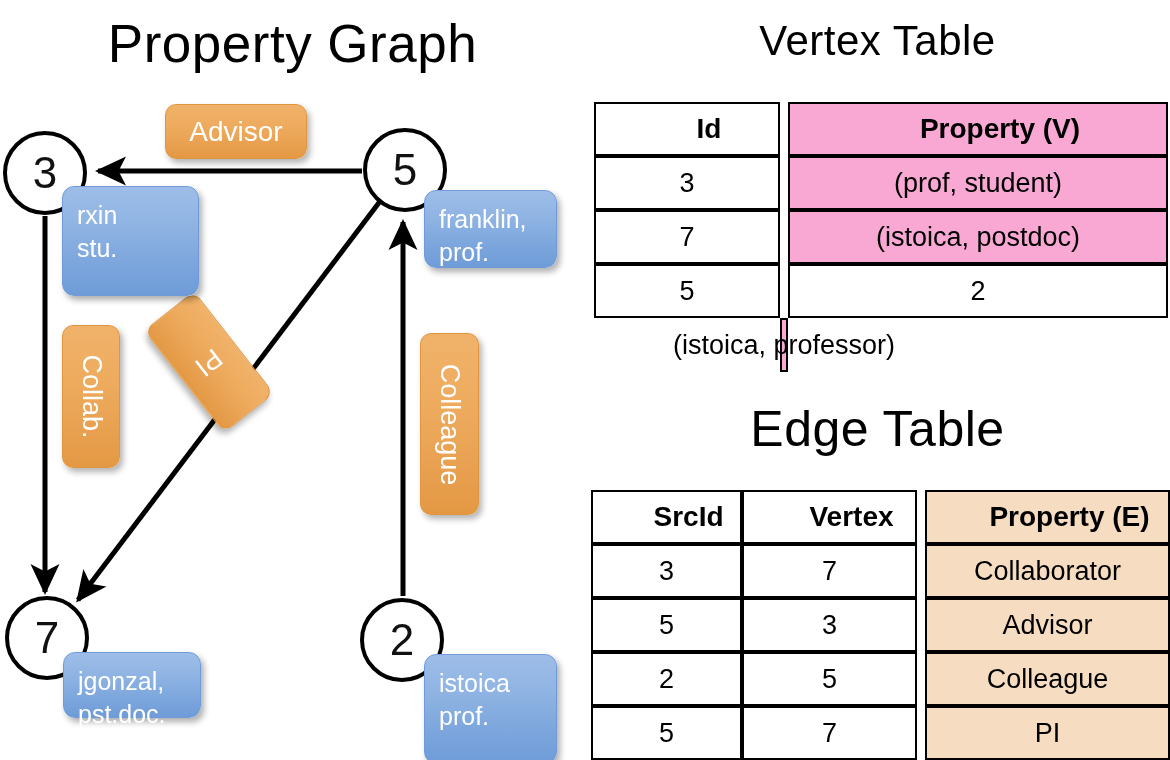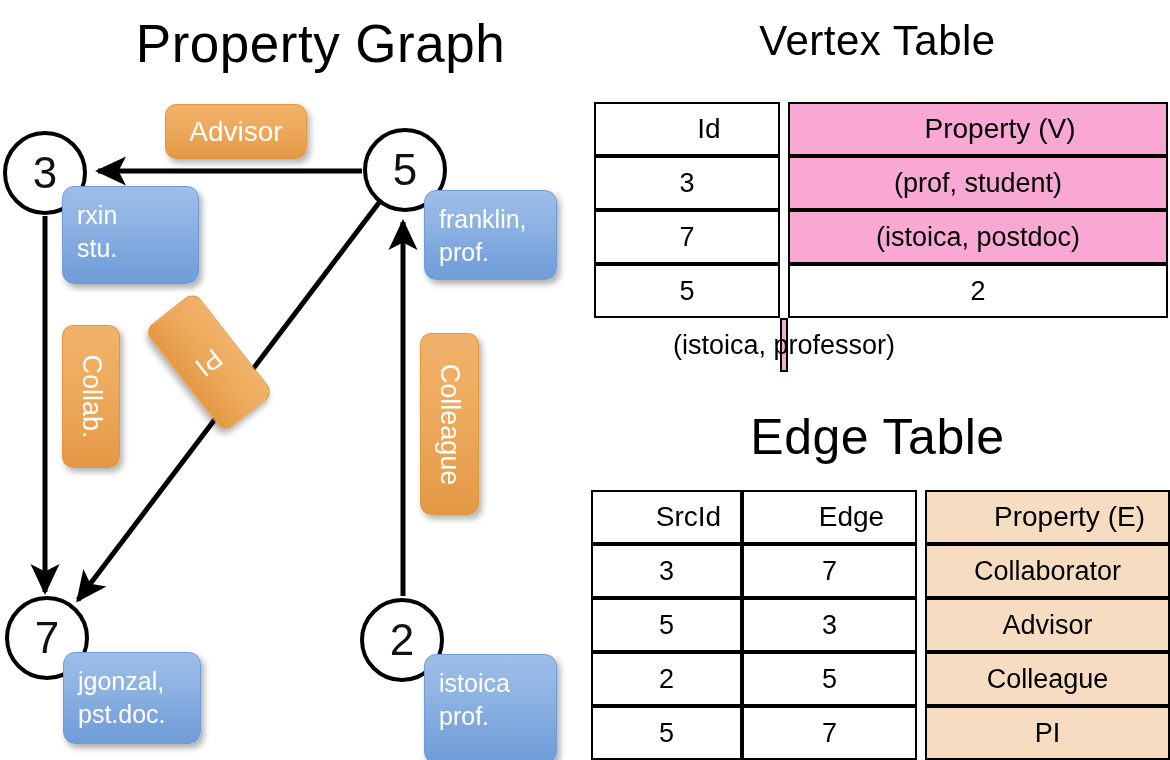--- a/index.html
+++ b/index.html
@@ -26,34 +26,32 @@
     color: #000000;
     letter-spacing: 0.5px;
     white-space: nowrap;
     -webkit-font-smoothing: antialiased;
   }
   #title-property-graph {
     left: 0px; top: 14px; width: 585px;
     text-align: center;
     font-size: 53px;
     line-height: 60px;
-    margin-left: 28px;
   }
   #title-vertex-table {
     left: 585px; top: 12px; width: 585px;
     text-align: center;
     font-size: 42px;
     line-height: 58px;
   }
   #title-edge-table {
     left: 585px; top: 400px; width: 585px;
     text-align: center;
     font-size: 50px;
     line-height: 58px;
-    margin-top: 8px;
   }
 
   
   #graph-panel {
     position: absolute;
     left: 0; top: 0;
     width: 585px; height: 760px;
   }
   #graph-edges {
     position: absolute;
@@ -90,23 +88,23 @@
     border: 1px solid #6f9cd8;
     box-shadow: 3px 4px 6px rgba(0,0,0,0.32);
     color: #ffffff;
     font-family: "Liberation Sans", sans-serif;
     font-size: 25px;
     line-height: 33px;
     padding: 12px 0 12px 14px;
     box-sizing: border-box;
     z-index: 6;
   }
-  #bubble-rxin     { left: 62px;  top: 186px; width: 137px; height: 98px; }
-  #bubble-franklin { left: 424px; top: 190px; width: 133px; height: 90px; }
-  #bubble-jgonzal  { left: 63px;  top: 652px; width: 138px; height: 92px; }
+  #bubble-rxin     { left: 62px;  top: 186px; width: 137px; height: 110px; }
+  #bubble-franklin { left: 424px; top: 190px; width: 133px; height: 78px; }
+  #bubble-jgonzal  { left: 63px;  top: 652px; width: 138px; height: 66px; }
   #bubble-istoica  { left: 424px; top: 654px; width: 133px; height: 110px; }
 
   .bubble-line { display: block; }
 
   
   .edge-chip {
     position: absolute;
     border-radius: 11px;
     background: linear-gradient(to bottom, #f0b26a 0%, #eeab5e 40%, #e79f4e 80%, #e49843 100%);
     border: 1px solid #e0963f;
@@ -159,21 +157,21 @@
     align-items: center;
     justify-content: center;
     font-family: "Liberation Sans", sans-serif;
     font-size: 27px;
     font-weight: 300;
     color: #000000;
     background: #ffffff;
     white-space: nowrap;
   }
   .cell.header {
-    font-weight: 400;
+    font-weight: 700;
     font-size: 28px;
     padding-left: 44px;
   }
   .cell.vprop { background: #f9a8d4; }
   .cell.eprop { background: #f6ddc2; text-align: right; }
 
   
   #vertex-table {
     left: 594px; top: 102px;
     grid-template-columns: 186px 8px 380px;
@@ -278,21 +276,21 @@
 
     <div class="cell">2</div>
     <div class="gutter"></div>
     <div class="cell vprop">(istoica, professor)</div>
   </div>
 
   <div class="section-title" id="title-edge-table">Edge Table</div>
 
   <div class="data-table" id="edge-table">
     <div class="cell header">SrcId</div>
-    <div class="cell header">Edge</div>
+    <div class="cell header">Vertex</div>
     <div class="gutter"></div>
     <div class="cell header eprop">Property (E)</div>
 
     <div class="cell">3</div>
     <div class="cell">7</div>
     <div class="gutter"></div>
     <div class="cell eprop">Collaborator</div>
 
     <div class="cell">5</div>
     <div class="cell">3</div>

